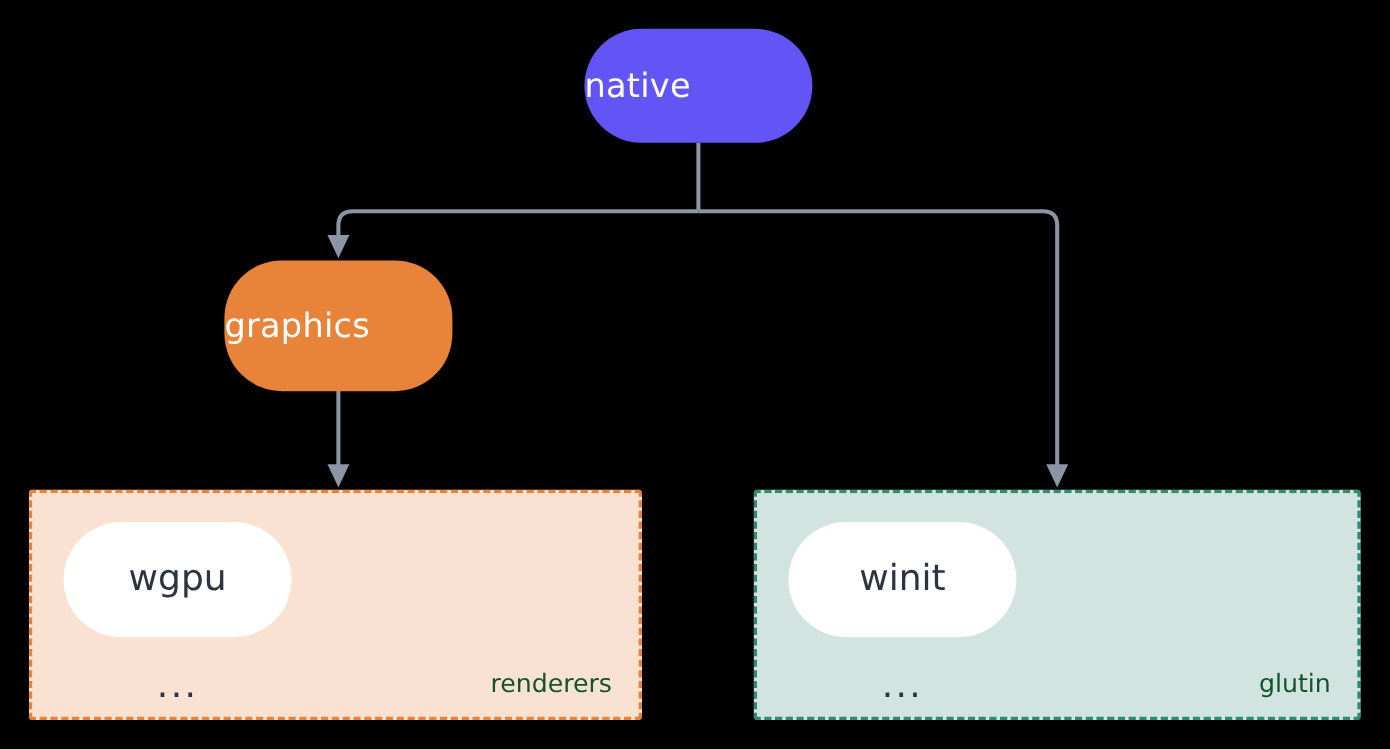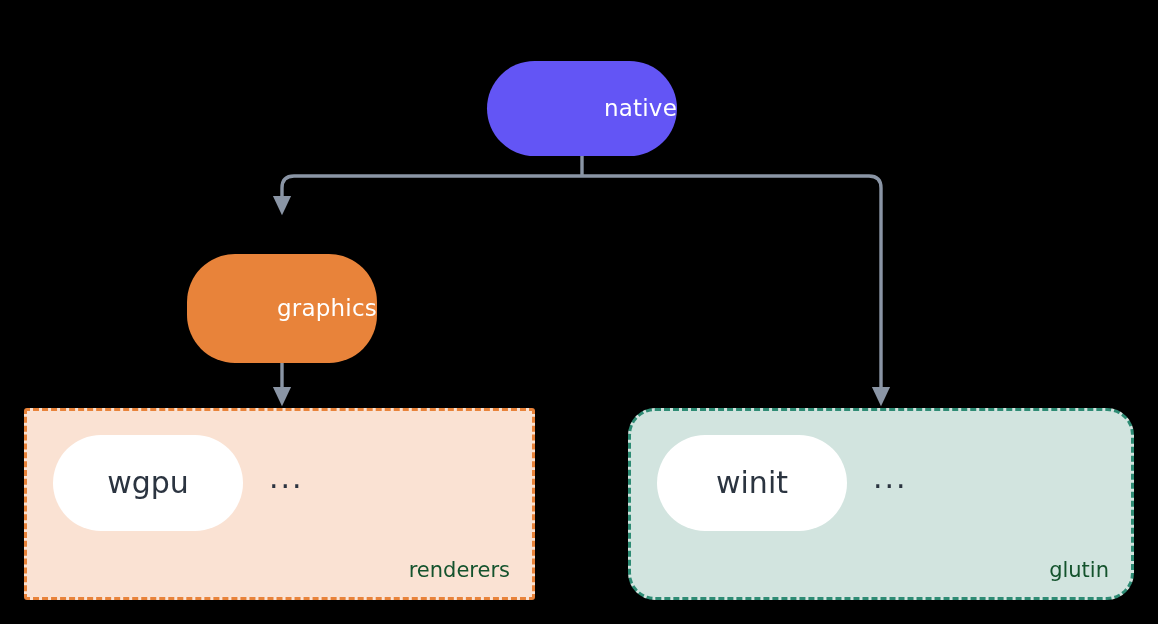--- a/index.html
+++ b/index.html
@@ -27,29 +27,28 @@
     width: 1158px;
     height: 624px;
     pointer-events: none;
   }
 
   
   .node {
     position: absolute;
     display: flex;
     align-items: center;
-    justify-content: flex-end;
+    justify-content: flex-start;
     border-radius: 48px;
     box-sizing: border-box;
     color: #ffffff;
-    font-size: 23px;
+    font-size: 28px;
     letter-spacing: 0.2px;
     line-height: 1;
     white-space: nowrap;
-    margin-top: 37px;
   }
   .node-label { pointer-events: none; }
 
   #node-native {
     left: 487px;
     top: 24px;
     width: 190px;
     height: 95px;
     background: #6355f5;
   }
@@ -69,20 +68,21 @@
     border-width: 3px;
     border-radius: 3px;
   }
   .group-items {
     position: absolute;
     left: 26px;
     top: 24px;
     display: flex;
     align-items: center;
     gap: 26px;
+    flex-direction: column;
   }
   .chip {
     display: flex;
     align-items: center;
     justify-content: center;
     height: 96px;
     border-radius: 48px;
     background: #ffffff;
     color: #2b3440;
     font-size: 30px;
@@ -117,21 +117,20 @@
     background: #fae2d3;
     border-color: #e8833a;
   }
   #group-shells {
     left: 628px;
     top: 408px;
     width: 506px;
     height: 192px;
     background: #d2e4df;
     border-color: #2e8b74;
-    border-radius: 27px;
   }
 </style>
 </head>
 <body>
 
 <div id="diagram-root">
 
   <svg id="edge-layer" viewBox="0 0 1158 624" width="1158" height="624">
     <defs>
       <marker id="arrowhead" viewBox="0 0 12 12" refX="5.2" refY="6" markerWidth="6.2" markerHeight="6.2" orient="auto-start-reverse">

